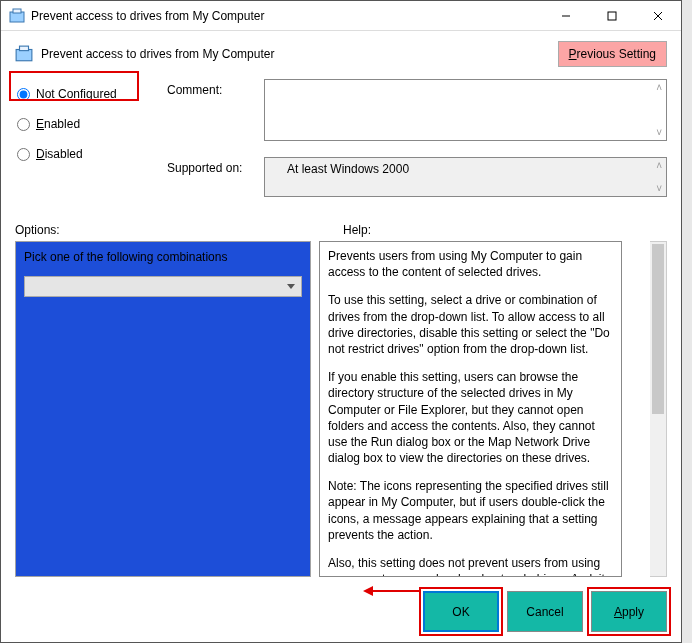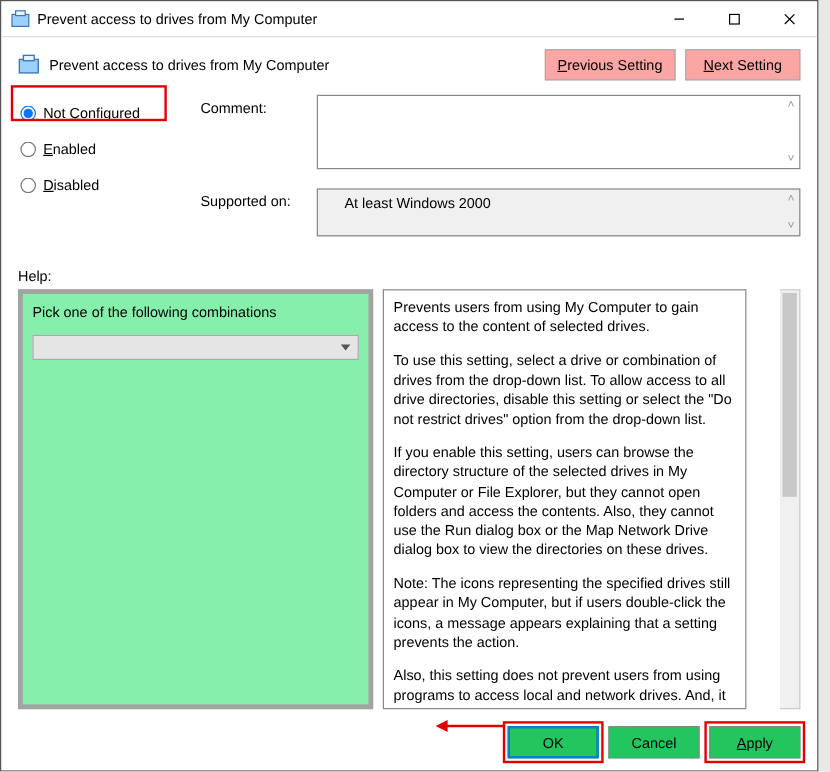--- a/index.html
+++ b/index.html
@@ -27,30 +27,30 @@
   .commentbox { grid-column: 3; grid-row: 1; height: 62px; border: 1px solid #888; background: #fff; position: relative; margin-top: 4px; }
   .lbl-supported { grid-column: 2; grid-row: 2; padding-top: 8px; }
   .supportedbox { grid-column: 3; grid-row: 2; height: 40px; border: 1px solid #888; background: #f0f0f0; padding: 4px 22px; position: relative; margin-top: 4px; }
   .arrow-up, .arrow-down { position: absolute; right: 4px; color: #999; font-size: 10px; }
   .arrow-up { top: 2px; }
   .arrow-down { bottom: 2px; }
   .ohrow { display: flex; padding: 14px 14px 4px 14px; }
   .ohrow .oh-left { width: 328px; }
   .ohrow .oh-right { flex: 1; }
   .panels { display: flex; padding: 0 14px; gap: 8px; flex: 1; min-height: 0; }
-  .optionsbox { width: 296px; border: 4px solid #a3a3a3; background: #86efac; padding: 8px; }
+  .optionsbox { width: 296px; border: 1px solid #a3a3a3; background: #1d4ed8; padding: 8px; }
   .combo { width: 100%; height: 21px; border: 1px solid #aaa; background: #e5e5e5; margin-top: 12px; position: relative; }
   .combo::after { content: ""; position: absolute; right: 6px; top: 7px; border-left: 4px solid transparent; border-right: 4px solid transparent; border-top: 5px solid #555; }
   .helpwrap { flex: 1; display: flex; min-height: 0; gap: 28px; }
   .helpbox { flex: 1; border: 1px solid #888; background: #fff; padding: 6px 8px; overflow: hidden; line-height: 1.35; }
   .helpbox p { margin: 0 0 12px 0; }
   .helpscroll { width: 17px; background: #f0f0f0; border: 1px solid #ccc; border-left: none; position: relative; }
   .thumb { position: absolute; left: 2px; top: 2px; right: 2px; height: 170px; background: #c8c8c8; }
   .footer { display: flex; justify-content: flex-end; padding: 14px 14px 10px 14px; gap: 8px; align-items: center; position: relative; }
-  .btn { min-width: 76px; height: 27px; border: 1px solid #888; background: #22c55e; }
+  .btn { min-width: 76px; height: 41px; border: 1px solid #888; background: #14b8a6; }
   .btn.default { border: 1px solid #0078d7; outline: 1px solid #0078d7; outline-offset: -2px; }
   .red-arrow { position: absolute; }
 </style>
 </head>
 <body>
 
 <div class="window">
 
   <div class="titlebar">
     <svg class="icon" viewBox="0 0 16 16">
@@ -78,21 +78,20 @@
     </div>
   </div>
 
   <div class="toprow">
     <svg class="icon" viewBox="0 0 16 16">
       <rect x="1" y="4" width="14" height="10" fill="#9bd0ff" stroke="#3a77b0"></rect>
       <rect x="4" y="1" width="8" height="4" fill="#e8f3ff" stroke="#3a77b0"></rect>
     </svg>
     <span class="label">Prevent access to drives from My Computer</span>
     <button class="navbtn"><u>P</u>revious Setting</button>
-    <button class="navbtn"><u>N</u>ext Setting</button>
   </div>
 
   <div class="midgrid">
     <div class="radios">
       <div class="highlight-red" style="left:-6px; top:-4px; width:130px; height:30px;"></div>
       <div class="radio">
         <input type="radio" checked="" style="">
         <label>Not <u>C</u>onfigured</label>
       </div>
       <div class="radio">
@@ -113,20 +112,21 @@
 
     <div class="lbl-supported">Supported on:</div>
     <div class="supportedbox">
       <span>At least Windows 2000</span>
       <span class="arrow-up">˄</span>
       <span class="arrow-down">˅</span>
     </div>
   </div>
 
   <div class="ohrow">
+    <div class="oh-left">Options:</div>
     <div class="oh-right">Help:</div>
   </div>
 
   <div class="panels">
     <div class="optionsbox">
       <div>Pick one of the following combinations</div>
       <div class="combo"></div>
     </div>
     <div class="helpwrap">
       <div class="helpbox">

